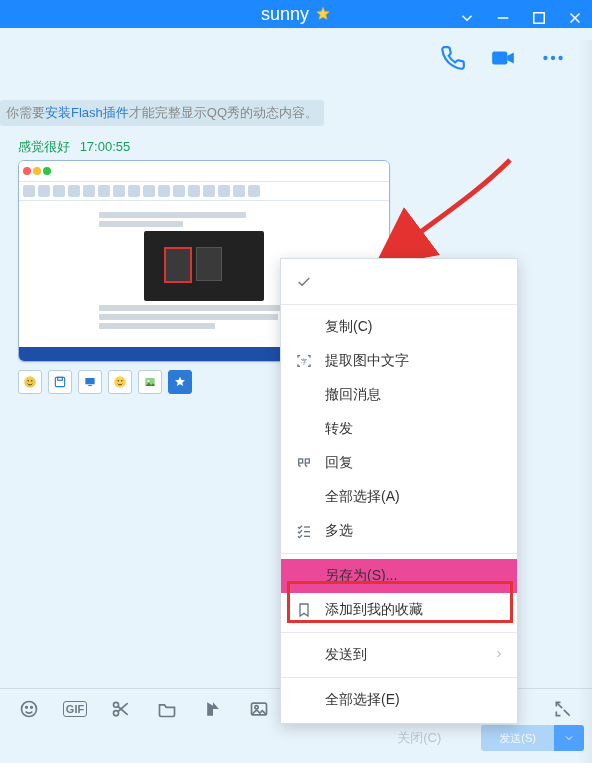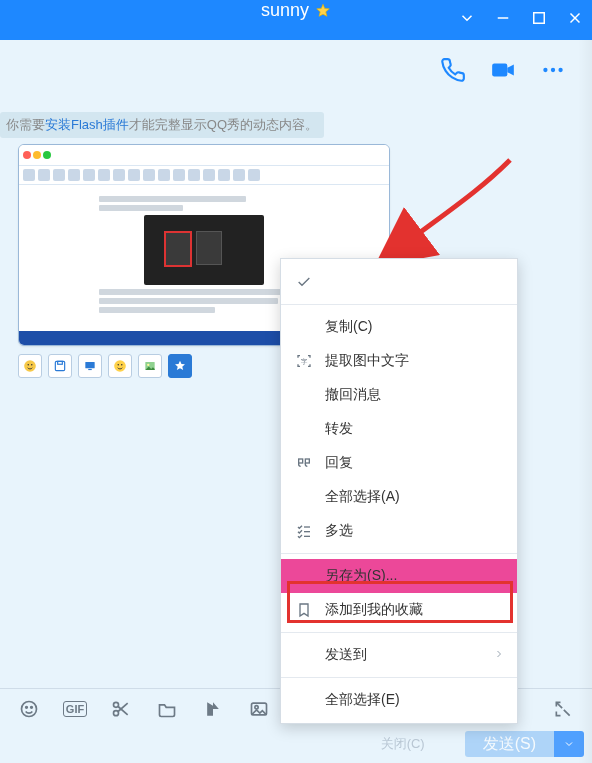--- a/index.html
+++ b/index.html
@@ -1,19 +1,19 @@
 <!DOCTYPE html>
 <html><head>
 <meta charset="utf-8">
 <style>
   html,body{margin:0;padding:0;font-family:"Microsoft YaHei","PingFang SC",Arial,sans-serif;}
   body{width:592px;height:763px;background:#e8f4fc;position:relative;overflow:hidden;}
 
   
-  .titlebar{height:40px;background:linear-gradient(#1e88ff,#1e88ff);display:flex;align-items:flex-start;justify-content:center;position:relative;}
+  .titlebar{height:28px;background:linear-gradient(#1e88ff,#1e88ff);display:flex;align-items:center;justify-content:center;position:relative;}
   .titlebar .title{color:#fff;font-size:18px;font-weight:400;display:flex;align-items:center;gap:6px;}
   .titlebar .title svg{width:16px;height:16px;}
   .win-controls{position:absolute;right:8px;top:0;height:40px;display:flex;align-items:center;gap:18px;}
   .win-controls svg{width:18px;height:18px;fill:none;stroke:#fff;stroke-width:2;}
   .win-controls .ctl{cursor:pointer;}
 
   
   .callbar{height:60px;display:flex;align-items:center;justify-content:flex-end;gap:24px;padding-right:26px;background:#e8f4fc;}
   .callbar .iconbtn{width:26px;height:26px;display:flex;align-items:center;justify-content:center;color:#1e88ff;cursor:pointer;}
   .callbar svg{width:26px;height:26px;}
@@ -50,23 +50,23 @@
   .arrow{position:absolute;pointer-events:none;}
   .arrow svg{overflow:visible;}
 
   
   .inputbar{position:absolute;left:0;right:0;bottom:34px;height:40px;border-top:1px solid #cfdce8;display:flex;align-items:center;gap:24px;padding:0 18px;background:#e8f4fc;}
   .inputbar .tbtn{width:22px;height:22px;color:#6d7a86;cursor:pointer;display:flex;align-items:center;justify-content:center;}
   .inputbar .tbtn svg{width:20px;height:20px;}
   .inputbar .gif{font-size:11px;font-weight:bold;border:1.5px solid #6d7a86;border-radius:3px;padding:1px 2px;color:#6d7a86;}
 
   
-  .sendrow{position:absolute;left:0;right:0;bottom:2px;height:34px;display:flex;align-items:center;justify-content:flex-end;padding-right:8px;gap:0;background:#e8f4fc;padding-left:18px;}
+  .sendrow{position:absolute;left:0;right:0;bottom:8px;height:34px;display:flex;align-items:center;justify-content:flex-end;padding-right:8px;gap:0;background:#e8f4fc;padding-left:18px;}
   .sendrow .ghost-close{color:#b9c7d4;font-size:13px;margin-right:40px;}
-  .sendrow .sendbtn{background:#7fbaf5;color:#fff;font-size:16px;height:26px;padding:0 18px;border-radius:3px 0 0 3px;display:flex;align-items:center;opacity:.55;}
+  .sendrow .sendbtn{background:#7fbaf5;color:#fff;font-size:11px;height:26px;padding:0 18px;border-radius:3px 0 0 3px;display:flex;align-items:center;opacity:.55;}
   .sendrow .senddd{background:#2b8cff;width:30px;height:26px;border-radius:0 3px 3px 0;display:flex;align-items:center;justify-content:center;opacity:.8;}
   .sendrow .senddd svg{width:12px;height:12px;stroke:#fff;fill:none;stroke-width:2;}
 
   
   .ctxmenu{position:absolute;left:280px;top:258px;width:236px;background:#fff;border:1px solid #d5dde5;box-shadow:0 4px 14px rgba(0,0,0,.18);padding:6px 0;z-index:10;}
   .ctxmenu .mi{height:34px;display:flex;align-items:center;padding:0 14px;gap:12px;font-size:14px;color:#333;cursor:pointer;position:relative;}
   .ctxmenu .mi .ico{width:18px;height:18px;display:flex;align-items:center;justify-content:center;color:#6a7682;}
   .ctxmenu .mi .ico svg{width:16px;height:16px;}
   .ctxmenu .mi .spacer{width:18px;}
   .ctxmenu .mi .chev{position:absolute;right:12px;color:#9aa6b2;}
@@ -124,20 +124,24 @@
   </span>
 </div>
 
 <div class="notice-wrap">
   <div class="notice">
     <span>你需要</span><span class="lnk">安装Flash插件</span><span>才能完整显示QQ秀的动态内容。</span>
   </div>
 </div>
 
 <div class="msgarea">
+  <div class="meta">
+    <span class="sender">感觉很好</span>
+    <span class="time">17:00:55</span>
+  </div>
 
   <div class="bubble">
     <div class="topstrip">
       <span class="dot" style="background:#ff5f57"></span>
         <span class="dot" style="background:#febc2e"></span>
         <span class="dot" style="background:#28c840"></span>
     </div>
     <div class="toolbar">
         <span></span>
         <span></span>

